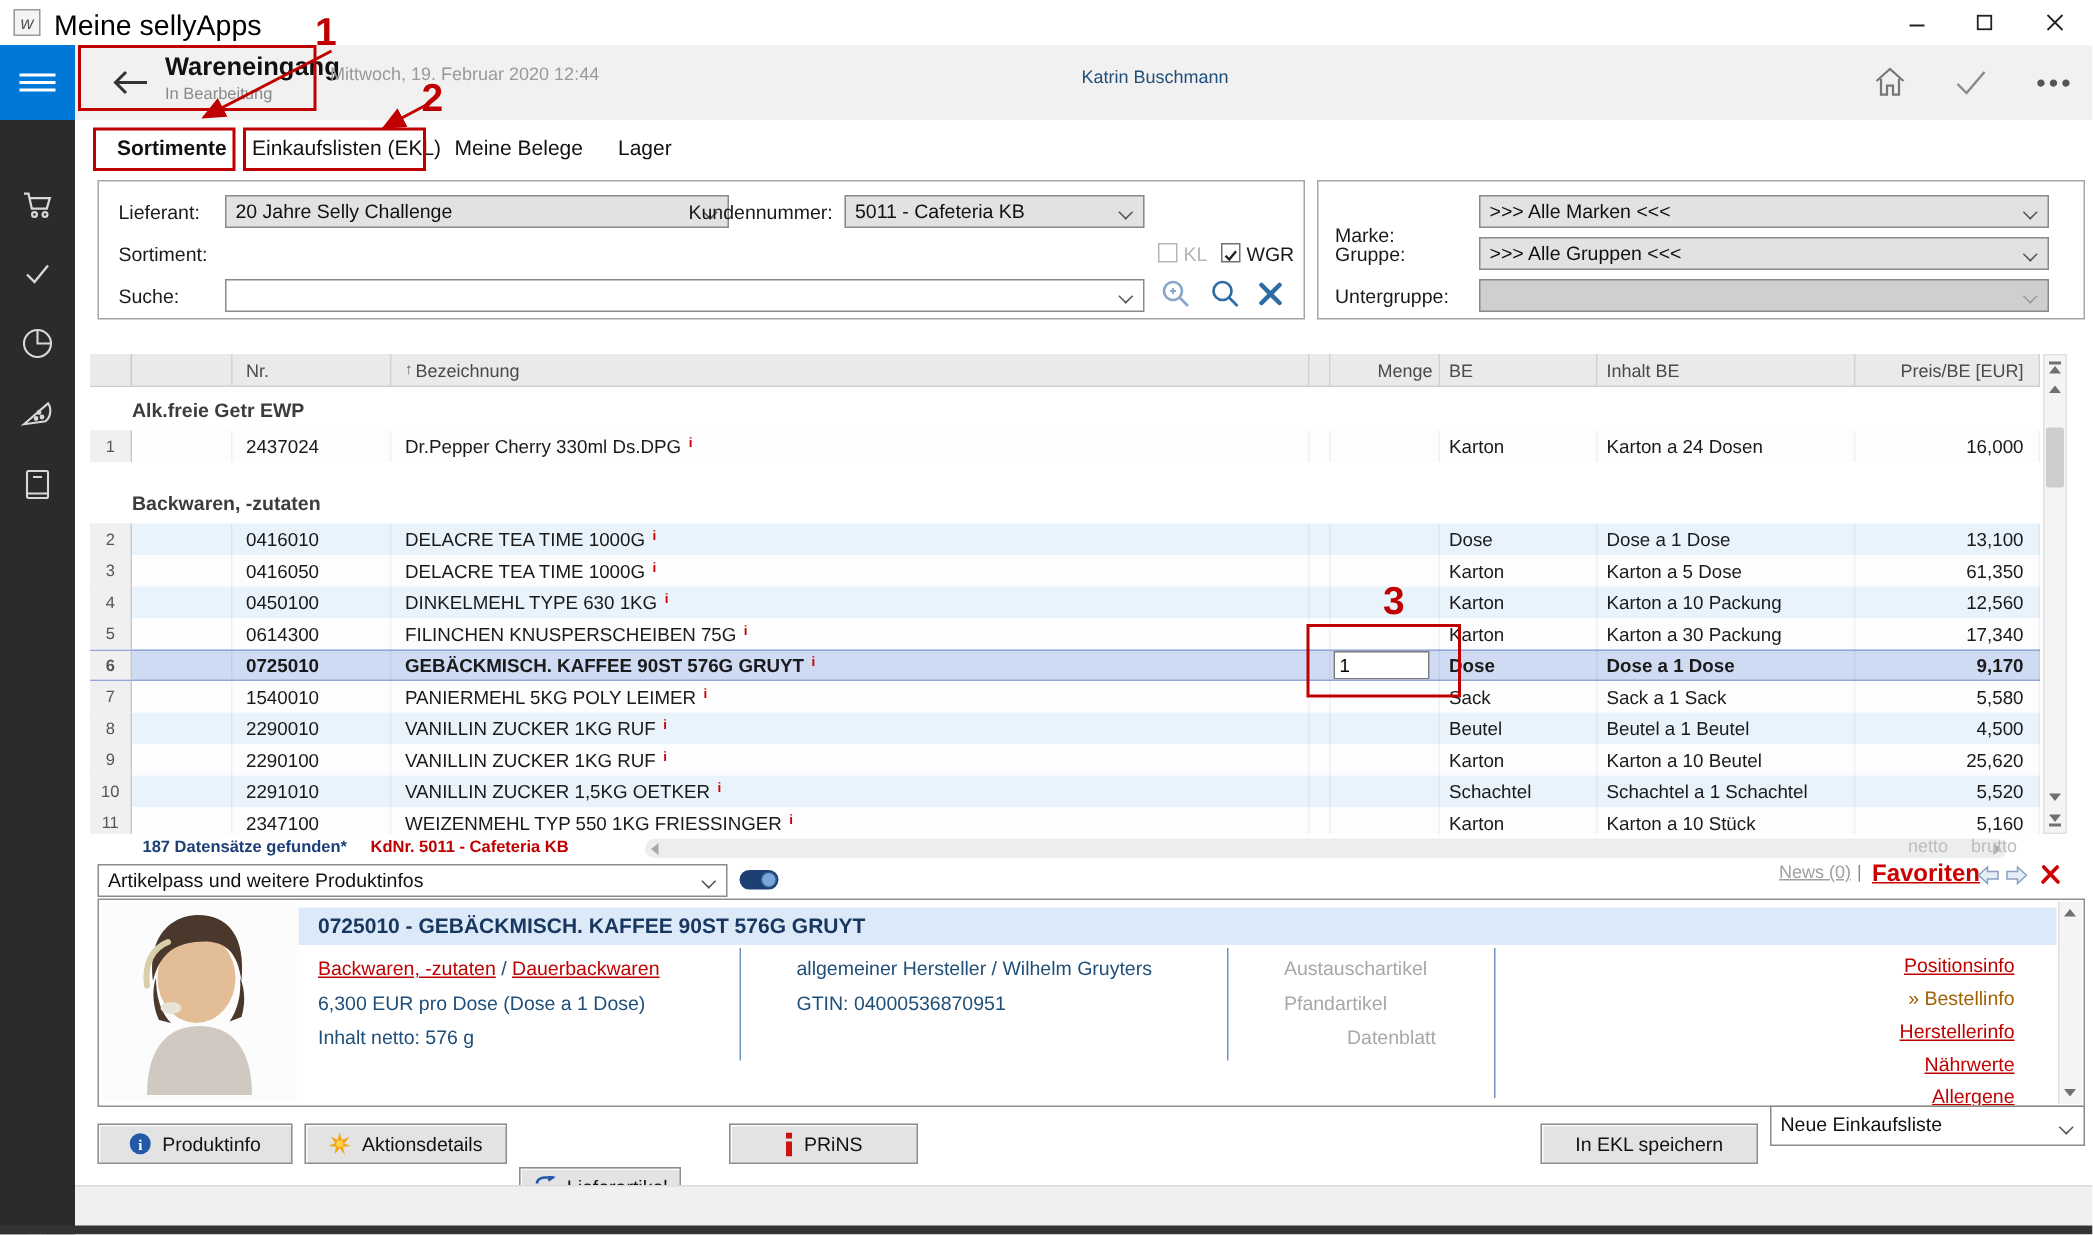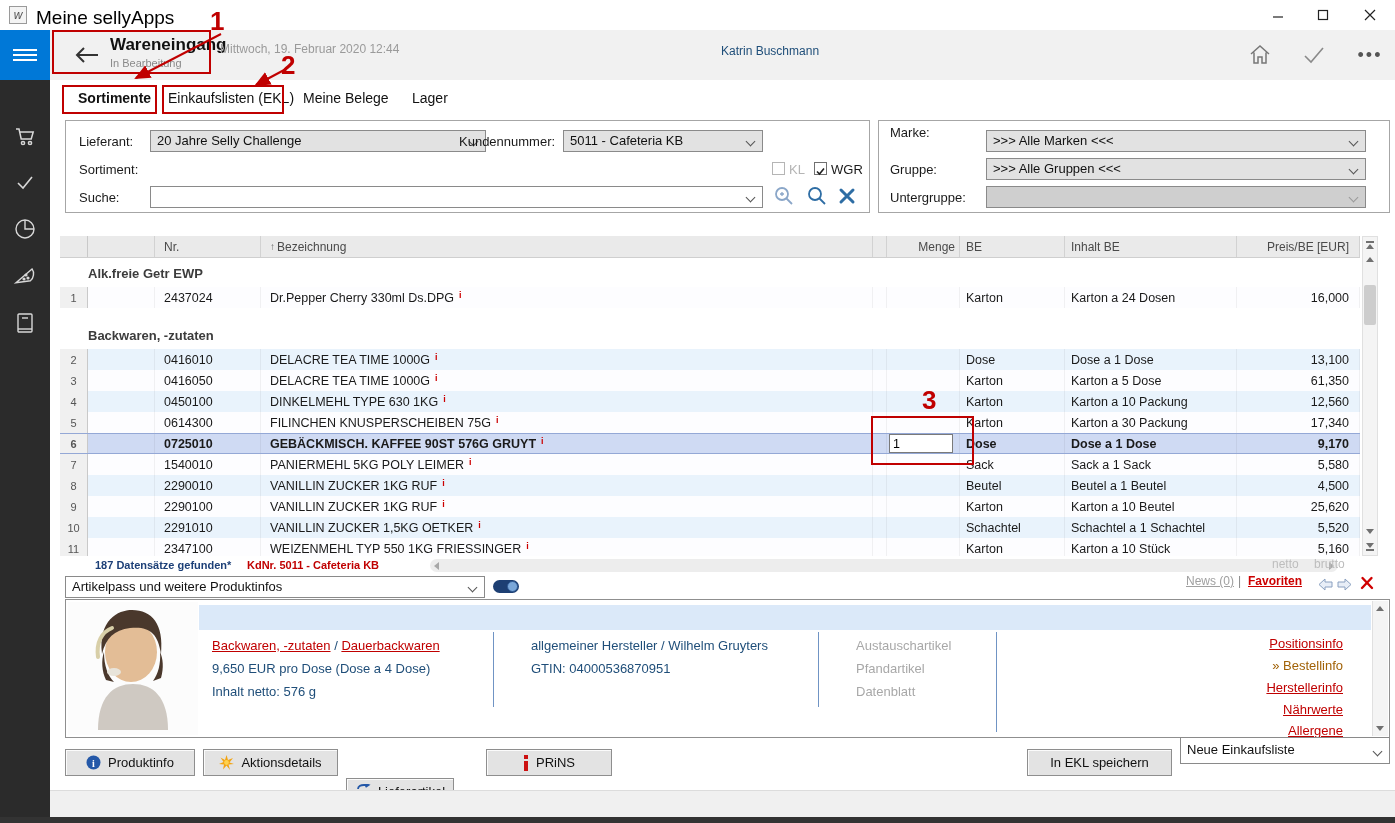--- a/index.html
+++ b/index.html
@@ -85,21 +85,21 @@
   
   .st-found { left:95px; top:559px; font-size:11px; font-weight:bold; color:#1c3f77; }
   .st-kdnr { left:247px; top:559px; font-size:11px; font-weight:bold; color:#c00000; }
   .st-netto { left:1272px; top:557px; font-size:12px; color:#bdbdbd; }
   .st-brutto { left:1314px; top:557px; font-size:12px; color:#bdbdbd; }
   .info-combo { left:65px; top:576px; width:420px; }
   .toggle { left:493px; top:580px; width:26px; height:13px; background:#1d3f73; border-radius:7px; }
   .toggle .knob { position:absolute; right:1px; top:1px; width:11px; height:11px; border-radius:50%; background:#7aa7d9; border:1px solid #2c5791; }
   .ib-news { left:1186px; top:574px; font-size:12px; color:#a0a0a0; text-decoration:underline; }
   .ib-sep { left:1238px; top:574px; font-size:12px; color:#888; }
-  .ib-fav { left:1248px; top:574px; font-size:12px; color:#cc0000; font-weight:bold; text-decoration:underline; }
+  .ib-fav { left:1248px; top:574px; font-size:16px; color:#cc0000; font-weight:bold; text-decoration:underline; }
 
   
   .panel { left:65px; top:599px; width:1325px; height:139px; border:1px solid #8f8f8f; background:#fff; }
   .photo { left:2px; top:2px; width:130px; height:133px; overflow:hidden; }
   .p-titleband { left:133px; top:5px; width:1172px; height:25px; background:#dbe9f9; }
   .p-title { left:146px; top:9px; font-size:14px; font-weight:bold; color:#17375e; }
   .p-line { font-size:13px; color:#1f4e79; }
   .rlink { color:#c00000; text-decoration:underline; }
   .blink { color:#a16207; }
   .graytxt { color:#a8a8a8; }
@@ -262,21 +262,21 @@
       </svg>
   </span>
   <span class="abs" style="left:772px;top:66px">
     <svg width="18" height="18" viewBox="0 0 18 18">
         <path d="M3 3 L15 15 M15 3 L3 15" stroke="#2e6da4" stroke-width="3" stroke-linecap="round"></path>
       </svg>
   </span>
 </div>
 
 <div class="abs fbox" style="left:878px;top:120px;width:512px;height:93px">
-  <span class="abs flabel" style="left:11px;top:4px">Marke:</span>
+  <span class="abs flabel" style="left:11px;top:28px">Marke:</span>
   <div class="abs combo" style="left:107px;top:9px;width:380px"><span>&gt;&gt;&gt; Alle Marken &lt;&lt;&lt;</span><i class="chev"></i></div>
   <span class="abs flabel" style="left:11px;top:41px">Gruppe:</span>
   <div class="abs combo" style="left:107px;top:37px;width:380px"><span>&gt;&gt;&gt; Alle Gruppen &lt;&lt;&lt;</span><i class="chev"></i></div>
   <span class="abs flabel" style="left:11px;top:69px">Untergruppe:</span>
   <div class="abs combo disabled" style="left:107px;top:65px;width:380px"><span></span><i class="chev"></i></div>
 </div>
 
 <div class="abs grid">
   <div class="trow thead">
     <div class="c-num"></div>
@@ -635,39 +635,40 @@
       <path d="M30 128 C30 95 45 82 65 82 C85 82 100 95 100 128 Z" fill="#cfc9c2"></path>
       <ellipse cx="63" cy="50" rx="26" ry="30" fill="#e3bd96"></ellipse>
       <path d="M34 52 C30 18 50 8 64 8 C84 8 96 22 93 52 C90 30 80 24 62 26 C46 28 38 36 34 52 Z" fill="#4a382c"></path>
       <path d="M36 50 C36 64 40 74 46 80 L38 78 C34 70 33 58 36 50 Z" fill="#4a382c"></path>
       <path d="M92 50 C93 62 90 72 85 79 L93 76 C96 66 95 56 92 50 Z" fill="#4a382c"></path>
       <path d="M30 55 C28 40 34 30 44 26" fill="none" stroke="#d8cfa8" stroke-width="4" stroke-linecap="round"></path>
       <ellipse cx="46" cy="70" rx="7" ry="4" fill="#e8e4da"></ellipse>
     </svg>
   </div>
   <div class="abs p-titleband"></div>
+  <div class="abs p-title">0725010 - GEBÄCKMISCH. KAFFEE 90ST 576G GRUYT</div>
 
   <div class="abs p-line" style="left:146px;top:38px">
     <a class="rlink">Backwaren, -zutaten</a>
     <span>/</span>
     <a class="rlink">Dauerbackwaren</a>
   </div>
-  <div class="abs p-line" style="left:146px;top:61px">9,650 EUR pro Dose (Dose a 4 Dose)</div>
+  <div class="abs p-line" style="left:146px;top:61px">6,300 EUR pro Dose (Dose a 1 Dose)</div>
   <div class="abs p-line" style="left:146px;top:84px">Inhalt netto: 576 g</div>
 
   <div class="abs vdiv" style="left:427px;top:32px;height:75px"></div>
 
   <div class="abs p-line" style="left:465px;top:38px">allgemeiner Hersteller / Wilhelm Gruyters</div>
   <div class="abs p-line" style="left:465px;top:61px">GTIN: 04000536870951</div>
 
   <div class="abs vdiv" style="left:752px;top:32px;height:75px"></div>
 
   <div class="abs p-line graytxt" style="left:790px;top:38px">Austauschartikel</div>
   <div class="abs p-line graytxt" style="left:790px;top:61px">Pfandartikel</div>
-  <div class="abs p-line graytxt" style="left:790px;top:84px">Datenblatt</div>
+  <div class="abs p-line graytxt" style="left:832px;top:84px">Datenblatt</div>
 
   <div class="abs vdiv" style="left:930px;top:32px;height:100px"></div>
 
   <div class="abs p-link rlink" style="right:46px;top:36px">Positionsinfo</div>
   <div class="abs p-link blink" style="right:46px;top:58px;text-decoration:none">» Bestellinfo</div>
   <div class="abs p-link rlink" style="right:46px;top:80px">Herstellerinfo</div>
   <div class="abs p-link rlink" style="right:46px;top:102px">Nährwerte</div>
   <div class="abs p-link rlink" style="right:46px;top:123px">Allergene</div>
 
   <div class="abs" style="left:1306px;top:1px;width:16px;height:135px;background:#f4f4f4;border-left:1px solid #e0e0e0">

